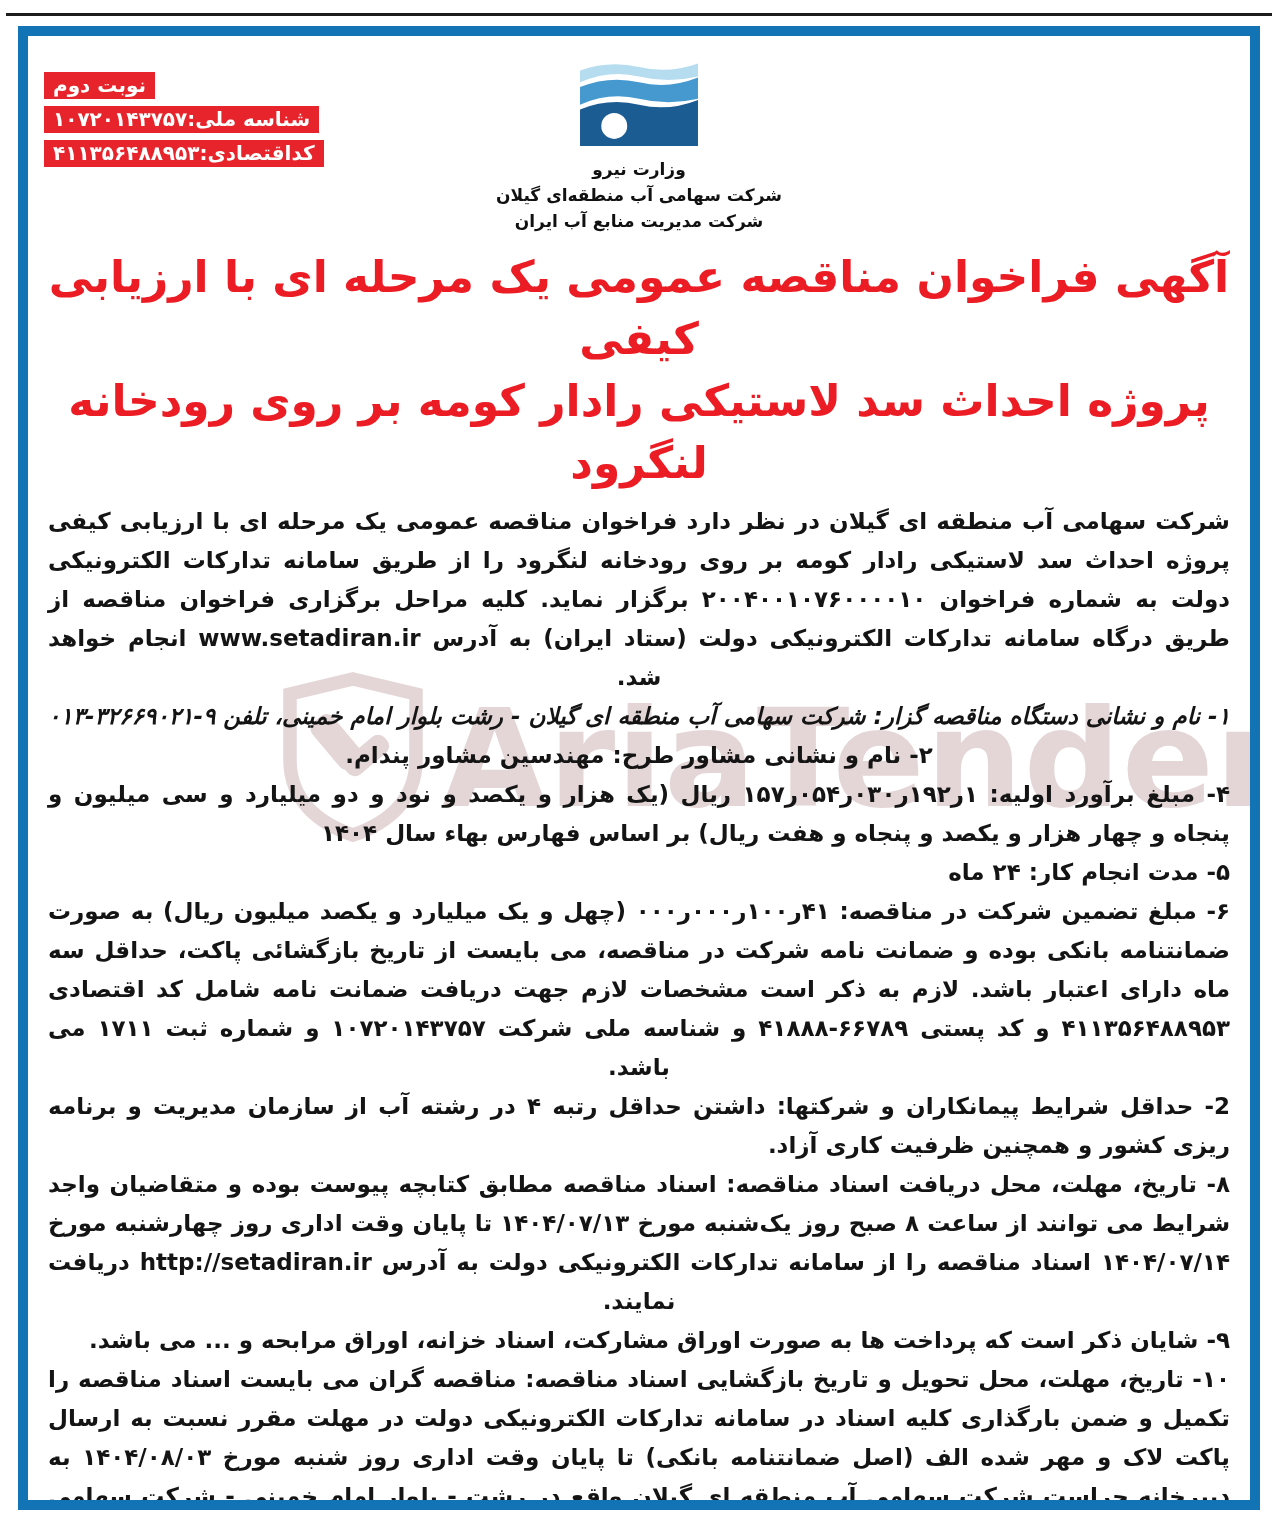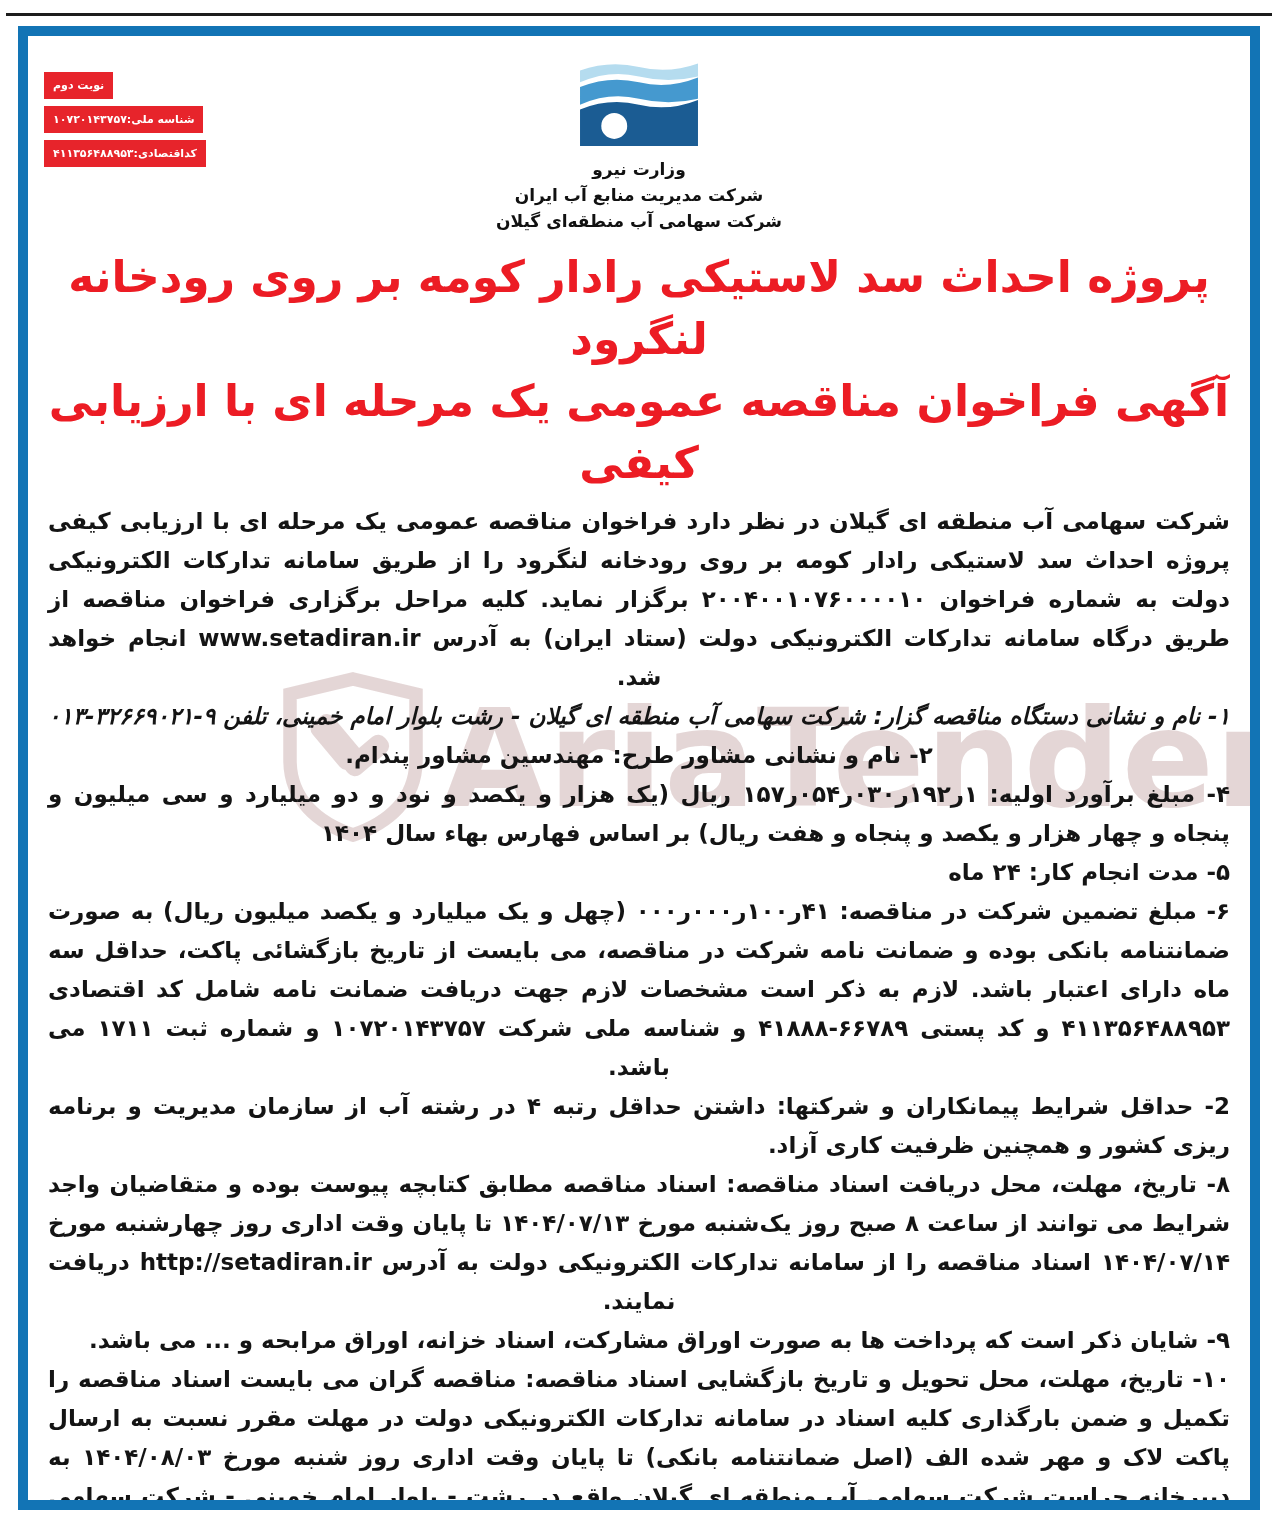--- a/index.html
+++ b/index.html
@@ -11,21 +11,21 @@
   .frame{
     position:absolute;top:26px;left:18px;width:1242px;height:1484px;
     border:10px solid #1274b5;box-sizing:border-box;background:#fff;overflow:hidden;
   }
   .frame-inner{position:relative;width:100%;height:100%;}
   .content{position:relative;z-index:1;padding:6px 20px 0 20px;}
 
   
   .badges{position:absolute;top:36px;left:16px;display:flex;flex-direction:column;
     align-items:flex-start;gap:7px;z-index:2;}
-  .badge{background:#e7242b;color:#fff;font-weight:bold;font-size:11px;line-height:21px;
+  .badge{background:#e7242b;color:#fff;font-weight:bold;font-size:20px;line-height:21px;
     padding:3px 9px;direction:rtl;white-space:nowrap;}
 
   
   .header-center{text-align:center;padding-top:12px;}
   .logo-box{display:inline-block;width:118px;height:92px;}
   .org-lines{margin-top:6px;font-weight:bold;font-size:17px;line-height:26px;
     direction:rtl;color:#111;}
 
   .ad-title{margin-top:12px;text-align:center;color:#ec1c24;font-weight:900;
     font-size:44px;line-height:62px;direction:rtl;}
@@ -75,28 +75,28 @@
           <svg width="118" height="92" viewBox="0 0 100 78">
             <rect x="0" y="0" width="100" height="78" fill="#ffffff"></rect>
             <path d="M0,14 Q25,5 50,11 T100,8 L100,19 Q75,25 50,19 T0,24 Z" fill="#b5dcef"></path>
             <path d="M0,28 Q25,18 50,24 T100,20 L100,38 Q75,44 50,38 T0,43 Z" fill="#4599cf"></path>
             <path d="M0,47 Q25,37 50,43 T100,39 L100,78 L0,78 Z" fill="#1b5c93"></path>
             <circle cx="29" cy="61" r="11" fill="#ffffff"></circle>
           </svg>
         </span>
         <div class="org-lines">
           <div>وزارت نیرو</div>
+          <div>شرکت سهامی آب منطقه‌ای گیلان</div>
           <div>شرکت مدیریت منابع آب ایران</div>
-          <div>شرکت سهامی آب منطقه‌ای گیلان</div>
         </div>
       </div>
 
       <div class="ad-title">
+        <div>آگهی فراخوان مناقصه عمومی یک مرحله ای با ارزیابی کیفی</div>
         <div>پروژه احداث سد لاستیکی رادار کومه بر روی رودخانه لنگرود</div>
-        <div>آگهی فراخوان مناقصه عمومی یک مرحله ای با ارزیابی کیفی</div>
       </div>
 
       <div class="body-text">
         <p class="para last-center">شرکت سهامی آب منطقه ای گیلان در نظر دارد فراخوان مناقصه عمومی یک مرحله ای با ارزیابی کیفی پروژه احداث سد لاستیکی رادار کومه بر روی رودخانه لنگرود را از طریق سامانه تدارکات الکترونیکی دولت به شماره فراخوان ۲۰۰۴۰۰۱۰۷۶۰۰۰۰۱۰ برگزار نماید. کلیه مراحل برگزاری فراخوان مناقصه از طریق درگاه سامانه تدارکات الکترونیکی دولت (ستاد ایران) به آدرس www.setadiran.ir انجام خواهد شد.</p>
         <p class="para full-justify">۱- نام و نشانی دستگاه مناقصه گزار: شرکت سهامی آب منطقه ای گیلان - رشت بلوار امام خمینی، تلفن ۹-۳۲۶۶۹۰۲۱-۰۱۳</p>
         <p class="para center">۲- نام و نشانی مشاور طرح: مهندسین مشاور پندام.</p>
         <p class="para">۴- مبلغ برآورد اولیه: ۱ر۱۹۲ر۰۳۰ر۰۵۴ر۱۵۷ ریال (یک هزار و یکصد و نود و دو میلیارد و سی میلیون و پنجاه و چهار هزار و یکصد و پنجاه و هفت ریال) بر اساس فهارس بهاء سال ۱۴۰۴</p>
         <p class="para">۵- مدت انجام کار: ۲۴ ماه</p>
         <p class="para last-center">۶- مبلغ تضمین شرکت در مناقصه: ۴۱ر۱۰۰ر۰۰۰ر۰۰۰ (چهل و یک میلیارد و یکصد میلیون ریال) به صورت ضمانتنامه بانکی بوده و ضمانت نامه شرکت در مناقصه، می بایست از تاریخ بازگشائی پاکت، حداقل سه ماه دارای اعتبار باشد. لازم به ذکر است مشخصات لازم جهت دریافت ضمانت نامه شامل کد اقتصادی ۴۱۱۳۵۶۴۸۸۹۵۳ و کد پستی ۶۶۷۸۹-۴۱۸۸۸ و شناسه ملی شرکت ۱۰۷۲۰۱۴۳۷۵۷ و شماره ثبت ۱۷۱۱ می باشد.</p>
         <p class="para">2- حداقل شرایط پیمانکاران و شرکتها: داشتن حداقل رتبه ۴ در رشته آب از سازمان مدیریت و برنامه ریزی کشور و همچنین ظرفیت کاری آزاد.</p>

